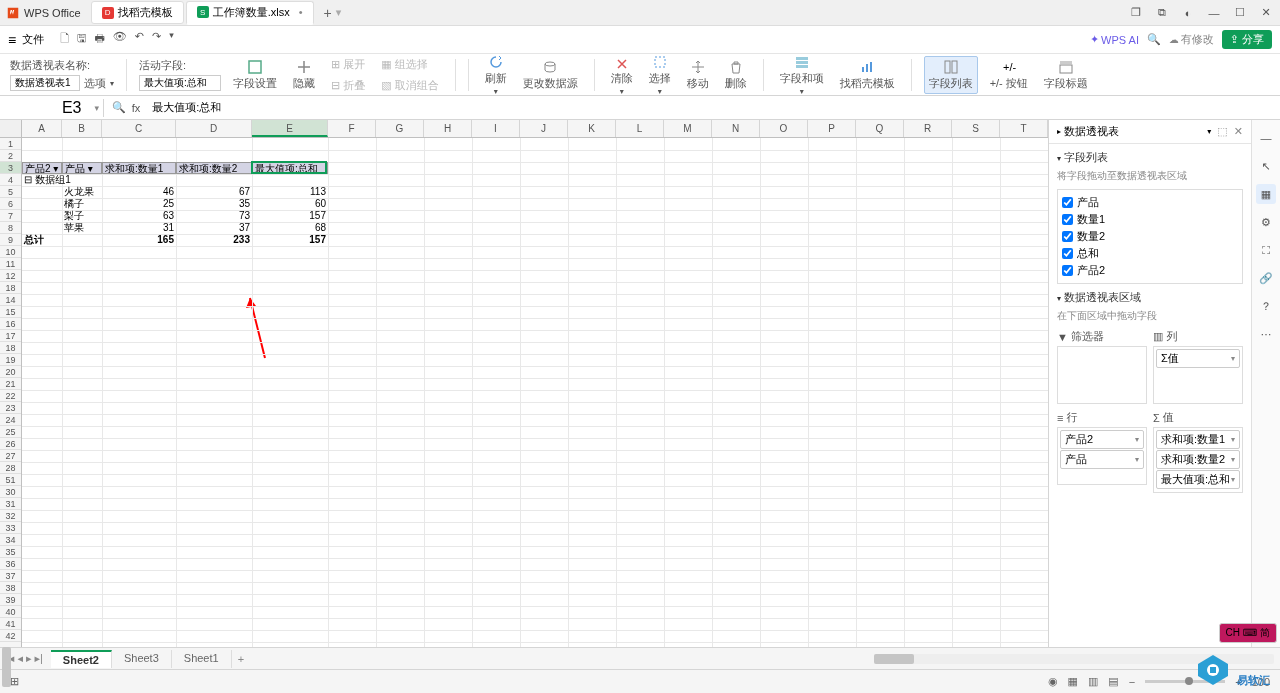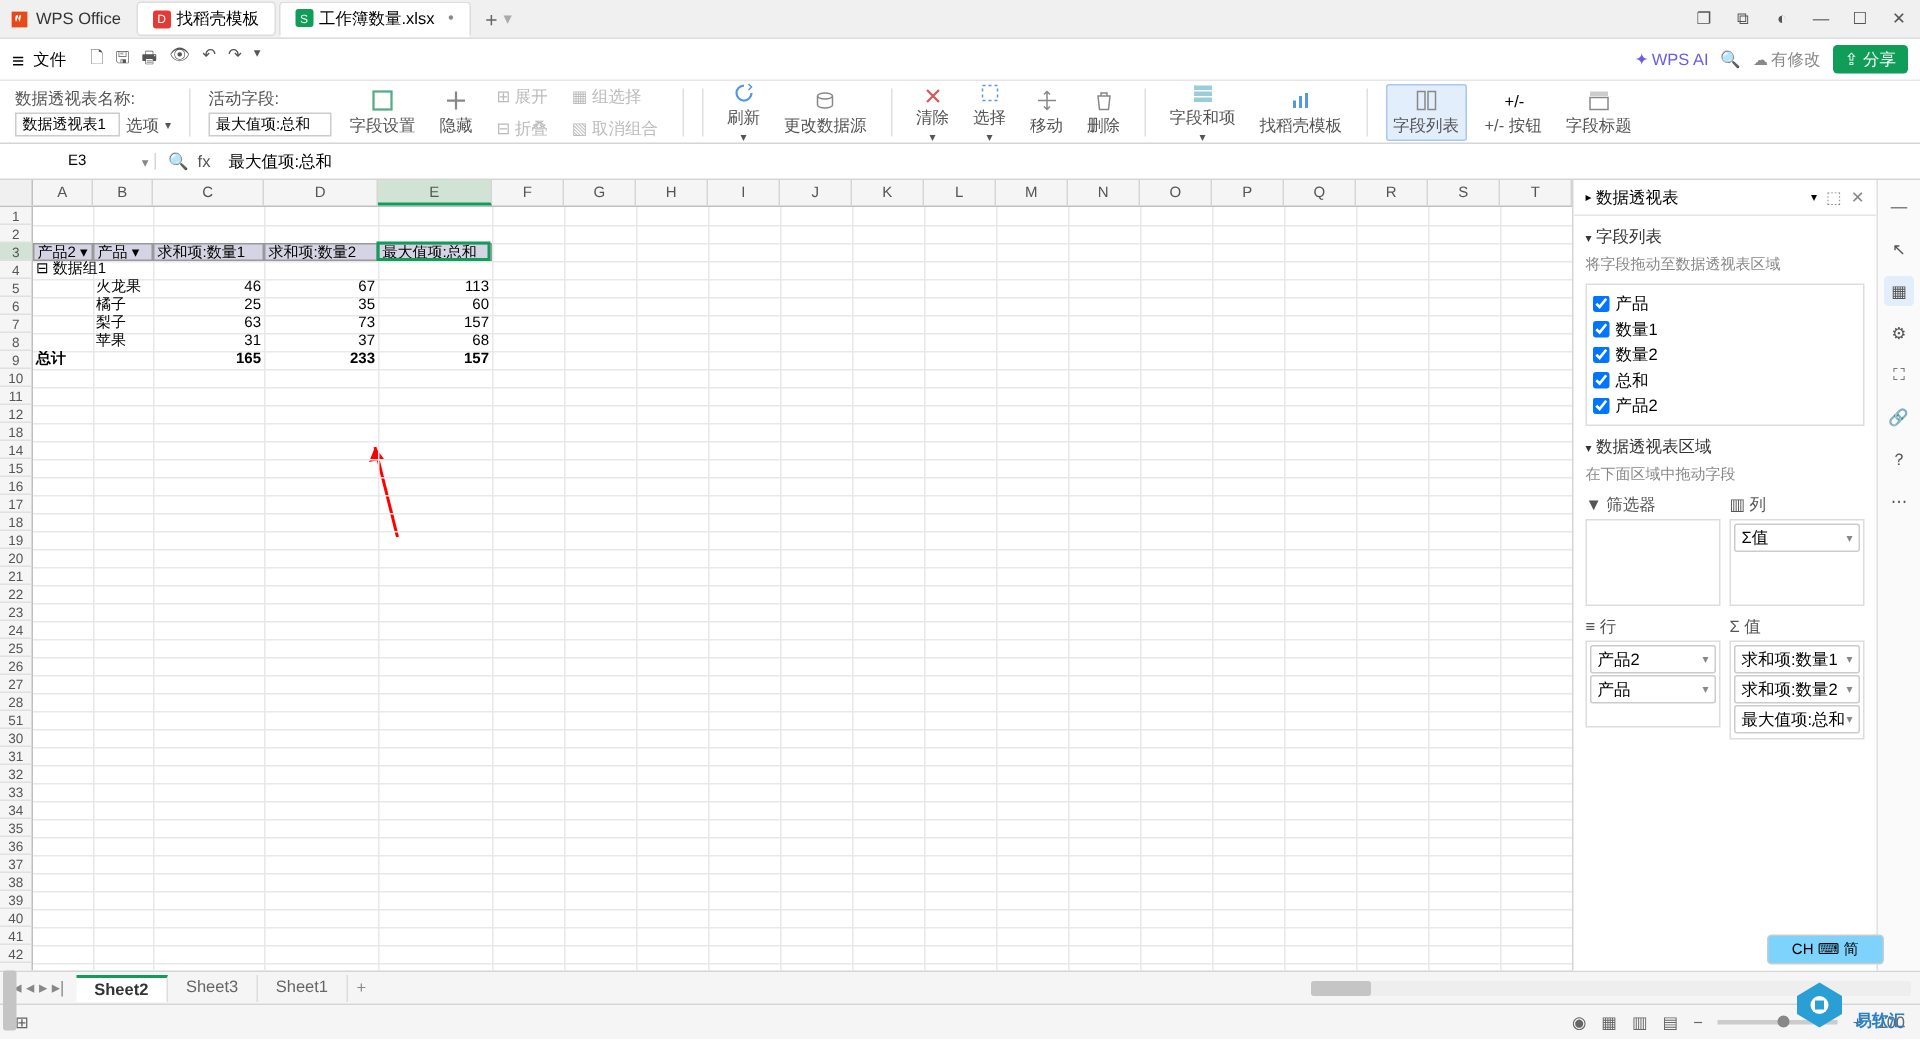--- a/index.html
+++ b/index.html
@@ -35,21 +35,21 @@
 .ribbon-sep{width:1px;height:32px;background:#e0e0e0}
 .ribbon-label-block{display:flex;flex-direction:column;gap:2px;font-size:10px;color:#555}
 .ribbon-label-row{display:flex;align-items:center;gap:4px}
 .ribbon-input{border:1px solid #ccc;padding:1px 4px;font-size:10px;width:70px;height:16px}
 .ribbon-btn{display:flex;flex-direction:column;align-items:center;gap:1px;font-size:10px;color:#555;padding:2px 4px}
 .ribbon-btn.disabled{color:#bbb}
 .ribbon-btn.active{background:#e3eefc;border:1px solid #a8c8eb;border-radius:2px}
 .ribbon-icon{width:16px;height:16px}
 .formula-bar{height:24px;background:#fff;display:flex;align-items:center;border-bottom:1px solid #d5d5d5}
 .name-box{width:104px;border-right:1px solid #d5d5d5;display:flex;align-items:center;justify-content:center;position:relative}
-.name-input{border:none;width:60px;text-align:center;font-size:10px}
+.name-input{border:none;width:60px;text-align:right;font-size:16px}
 .name-drop{position:absolute;right:4px;color:#888;font-size:9px}
 .fx-section{display:flex;align-items:center;gap:6px;padding:0 8px}
 .fx-icon{color:#555;font-size:11px}
 .formula-input{border:none;font-size:11px;padding:0 4px;flex:1}
 .main-area{display:flex;height:calc(100% - 26px - 28px - 42px - 24px - 22px - 24px);position:relative}
 .sheet-area{flex:1;display:flex;flex-direction:column;position:relative}
 .col-headers{height:18px;display:flex;background:#f5f5f5;border-bottom:1px solid #c0c0c0}
 .corner{width:22px;border-right:1px solid #c0c0c0;background:#f0f0f0}
 .col-h{border-right:1px solid #d5d5d5;text-align:center;font-size:10px;color:#555;line-height:18px}
 .col-h.sel{background:#d1e3d4;border-bottom:2px solid #0f9d58}
@@ -91,21 +91,21 @@
 .st-nav{display:flex;gap:3px;margin-right:8px;color:#888}
 .st-tab{padding:2px 12px;font-size:11px;color:#666;border-right:1px solid #ddd}
 .st-tab.active{background:#fff;font-weight:bold;color:#333;border-top:2px solid #0f9d58}
 .st-add{margin-left:6px;color:#888}
 .hscroll{margin-left:auto;width:400px;height:10px;background:#eee;position:relative;border-radius:2px}
 .hscroll-thumb{position:absolute;left:0;width:40px;top:0;bottom:0;background:#c5c5c5;border-radius:2px}
 .statusbar{height:24px;background:#f5f5f5;display:flex;align-items:center;padding:0 10px;border-top:1px solid #d5d5d5;font-size:10px;color:#666}
 .status-right{margin-left:auto;display:flex;align-items:center;gap:10px}
 .zoom-slider{width:80px;height:3px;background:#ccc;position:relative}
 .zoom-thumb{position:absolute;left:40px;top:-3px;width:8px;height:8px;background:#888;border-radius:50%}
-.ime-badge{position:absolute;right:24px;bottom:50px;background:#7dd3fc;border:1px solid #ccc;border-radius:3px;padding:2px 16px;font-size:10px;display:flex;align-items:center;gap:3px}
+.ime-badge{position:absolute;right:3px;bottom:50px;background:#be185d;border:1px solid #ccc;border-radius:3px;padding:2px 6px;font-size:10px;display:flex;align-items:center;gap:3px}
 .watermark{position:absolute;right:10px;bottom:5px;display:flex;align-items:flex-end;gap:6px;color:#2a7fc5;font-size:22px;font-weight:bold}
 .watermark-icon{width:36px;height:36px}
 </style>
 </head>
 <body>
 
 <div class="titlebar">
   <svg class="wps-logo" viewBox="0 0 24 24">
       <path fill="#e64a19" d="M3 3h18v18H3z"></path>
       <path fill="#fff" d="M6 7l2 8 2-6 2 6 2-8h-2l-1 4-1-4h-2l-1 4-1-4z"></path>

